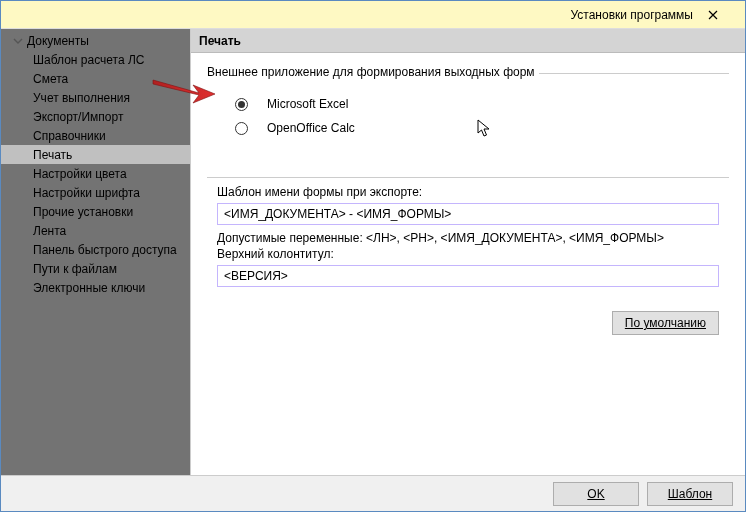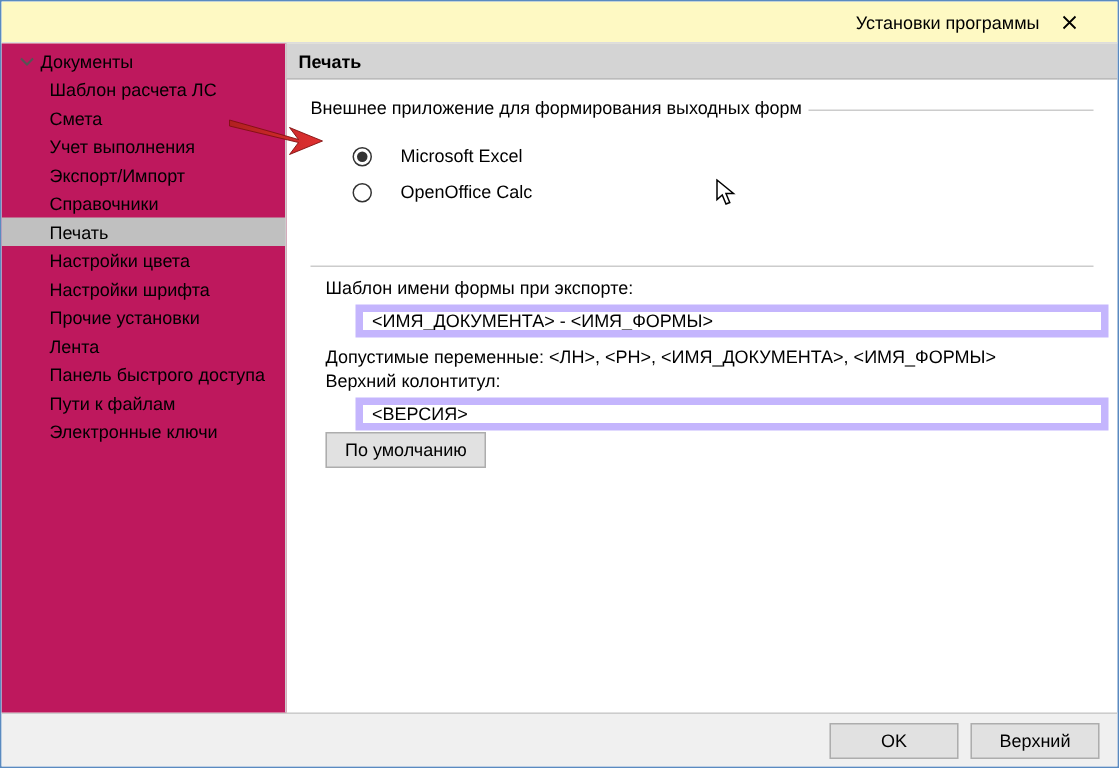--- a/index.html
+++ b/index.html
@@ -29,21 +29,21 @@
       cursor: pointer;
     }
     .close-btn svg { width: 10px; height: 10px; }
     .body {
       display: flex;
       height: calc(100% - 28px - 36px);
     }
     .sidebar {
       width: 190px;
       border-right: 1px solid #ccc;
-      background: #be185d;
+      background: #737373;
       overflow-y: auto;
       padding-top: 2px;
     }
     .tree-root {
       display: flex;
       align-items: center;
       padding: 2px 4px 2px 12px;
       cursor: pointer;
       font-size: 12px;
       height: 19px;
@@ -120,55 +120,57 @@
     }
     .radio.checked::after {
       content: "";
       width: 7px; height: 7px;
       background: #333;
       border-radius: 50%;
     }
     .field-label { font-size: 12px; margin-bottom: 4px; margin-top: 2px; }
     .textbox {
       width: 100%;
-      border: 5px solid #c4b5fd;
+      border: 1px solid #c4b5fd;
       padding: 3px 6px;
       font-size: 12px;
       font-family: inherit;
       height: 22px;
-      margin-left: 20px;
     }
     .hint {
       font-size: 12px;
       margin-top: 6px;
       margin-bottom: 2px;
     }
     .default-btn-row {
       display: flex;
-      margin-top: 1px;
+      justify-content: flex-end;
+      margin-top: 24px;
+      text-decoration: underline;
     }
     .btn {
       min-width: 86px;
       height: 24px;
       border: 1px solid #adadad;
       background: #e1e1e1;
       font-size: 12px;
       font-family: inherit;
       cursor: pointer;
       padding: 0 12px;
     }
     .footer {
       height: 36px;
       background: #f0f0f0;
       border-top: 1px solid #ccc;
       display: flex;
       justify-content: flex-end;
       align-items: center;
       gap: 8px;
       padding-right: 12px;
+      text-decoration: underline;
     }
     .arrow {
       position: absolute;
       left: 150px;
       top: 75px;
       pointer-events: none;
     }
     .cursor {
       position: absolute;
       left: 476px;
@@ -271,21 +273,21 @@
           <button class="btn">По умолчанию</button>
         </div>
       </div>
 
     </div>
   </div>
 </div>
 
 <div class="footer">
   <button class="btn">OK</button>
-  <button class="btn">Верхний</button>
+  <button class="btn">Шаблон</button>
 </div>
 
 <svg class="arrow" width="66" height="36">
   <defs>
     <linearGradient id="ag" x1="0" y1="0" x2="1" y2="0">
       <stop offset="0" stop-color="#b02020"></stop>
       <stop offset="1" stop-color="#e03030"></stop>
     </linearGradient>
   </defs>
   <path d="M2 4 L48 17 L42 9 L64 18 L42 27 L48 19 L2 8 Z" fill="url(#ag)" stroke="#801010" stroke-width="0.6"></path>

